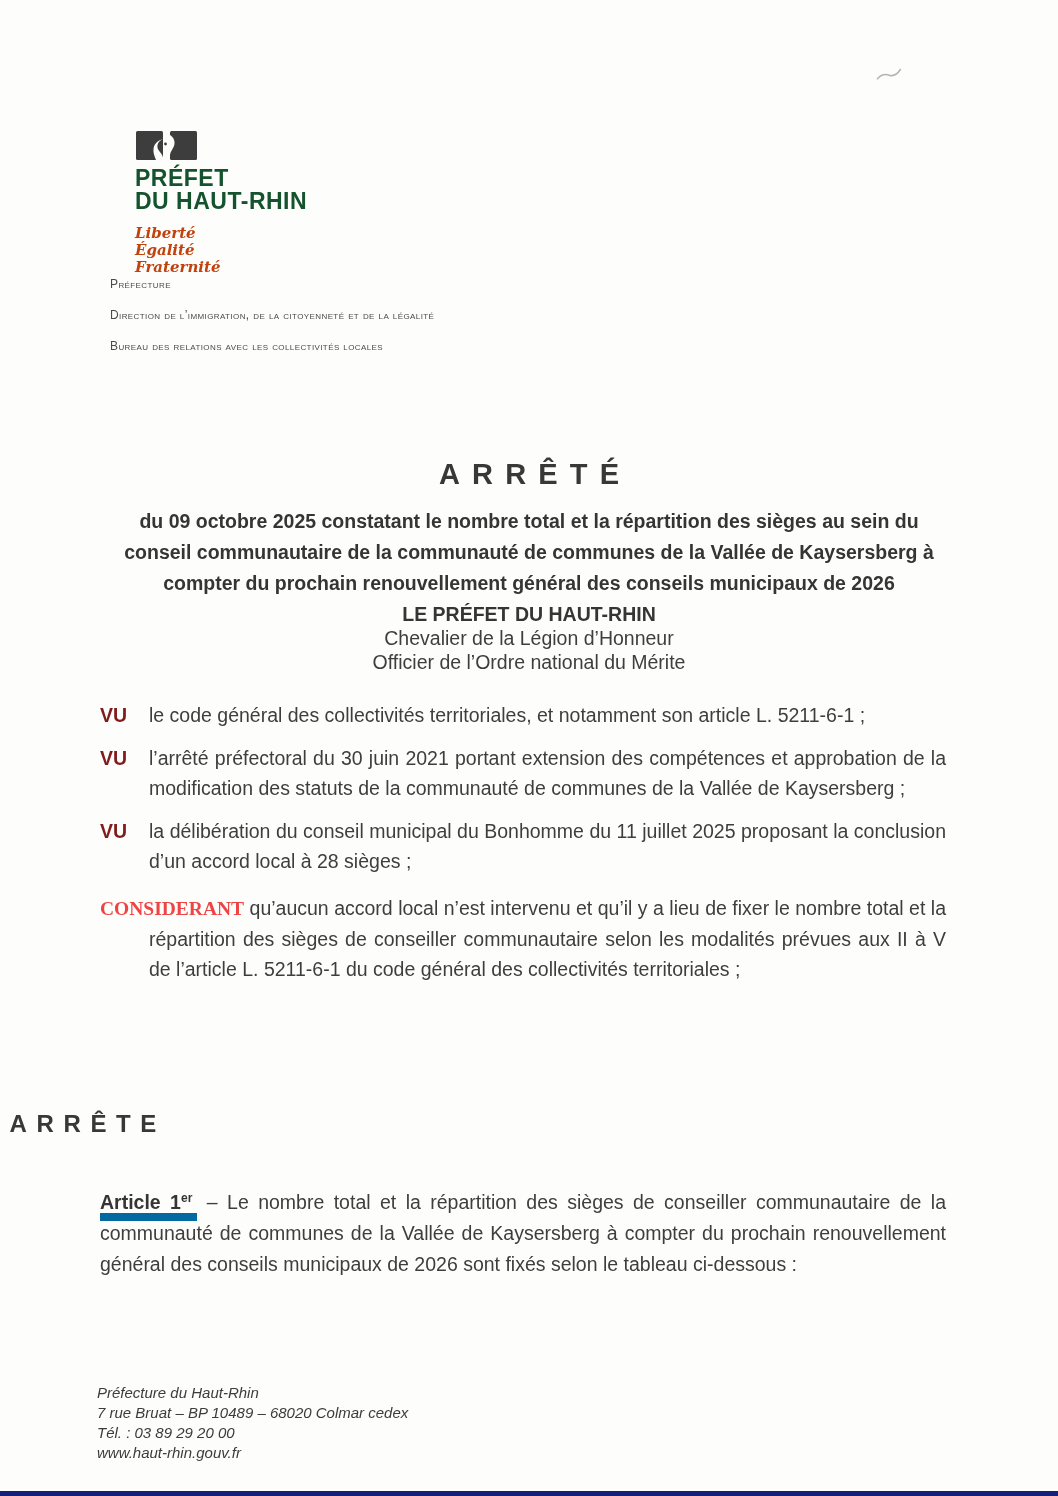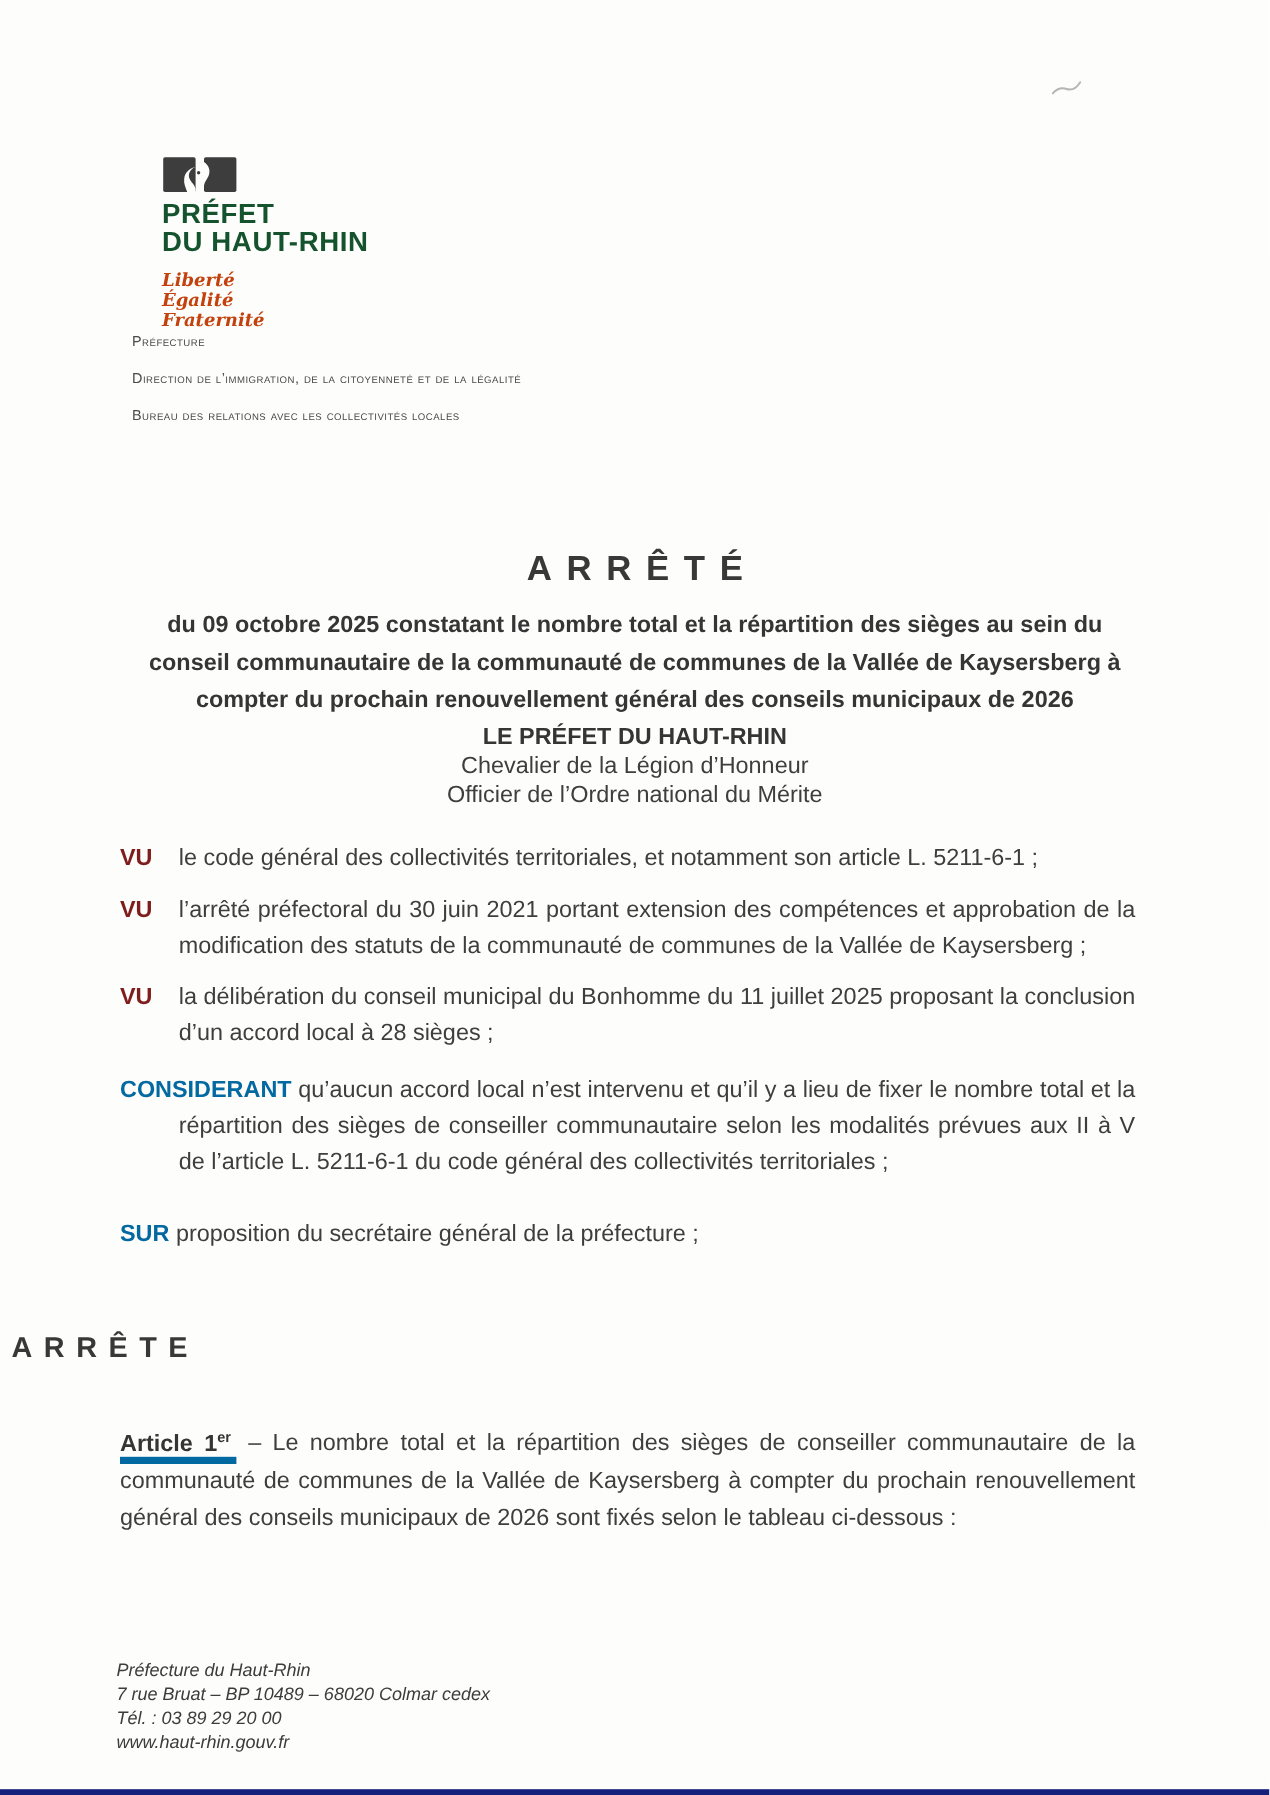--- a/index.html
+++ b/index.html
@@ -79,39 +79,39 @@
     margin-bottom: 13px;
   }
   .recital-label { font-weight: 700; color: #7f1d1d; }
   .recital-text { text-align: justify; }
   .hang {
     margin-top: 17px;
     padding-left: 49px;
     text-indent: -49px;
     text-align: justify;
   }
-  .hang b, .sur-line b { font-weight: 700; color: #0369a1; }
+  .hang b, .sur-line b { font-weight: 700; color: #ef4444; font-family: Liberation Serif, serif; }
   .sur-line { margin-top: 30px; }
 
   .decision-heading {
     position: absolute; top: 1110px; left: 0; width: 100%;
     font-size: 24px; font-weight: 700;
     letter-spacing: 0.4em; text-indent: 0.4em;
     color: #383838;
   }
 
   .article-paragraph {
     position: absolute; left: 100px; top: 1182px; width: 846px;
     font-size: 19.5px; line-height: 31px;
     text-align: justify;
   }
   .art-label {
     font-weight: 700;
     color: #353535;
-    border-bottom: 6px solid #0369a1;
+    border-bottom: 8px solid #0369a1;
     padding-right: 5px;
   }
   .art-label sup { font-size: 0.62em; }
 
   
   .footer {
     position: absolute; left: 97px; top: 1383px;
     font-size: 15px; line-height: 20px;
     color: #3c3c3c;
     font-style: italic;
@@ -183,21 +183,20 @@
       <p class="recital-text">l’arrêté préfectoral du 30 juin 2021 portant extension des compétences et approbation de la modification des statuts de la communauté de communes de la Vallée de Kaysersberg ;</p>
     </div>
 
     <div class="recital">
       <span class="recital-label">VU</span>
       <p class="recital-text">la délibération du conseil municipal du Bonhomme du 11 juillet 2025 proposant la conclusion d’un accord local à 28 sièges ;</p>
     </div>
 
     <p class="hang"><b>CONSIDERANT</b> <span>qu’aucun accord local n’est intervenu et qu’il y a lieu de fixer le nombre total et la répartition des sièges de conseiller communautaire selon les modalités prévues aux II à V de l’article L. 5211-6-1 du code général des collectivités territoriales ;</span></p>
 
-    <p class="sur-line"><b>SUR</b> <span>proposition du secrétaire général de la préfecture ;</span></p>
 
   </section>
 
   <h2 class="decision-heading">ARRÊTE</h2>
 
   <p class="article-paragraph"><span class="art-label"><b>Article 1</b><sup>er</sup></span> <span>– Le nombre total et la répartition des sièges de conseiller communautaire de la communauté de communes de la Vallée de Kaysersberg à compter du prochain renouvellement général des conseils municipaux de 2026 sont fixés selon le tableau ci-dessous :</span></p>
 
   <footer class="footer">
     <div>Préfecture du Haut-Rhin</div>
     <div>7 rue Bruat – BP 10489 – 68020 Colmar cedex</div>

